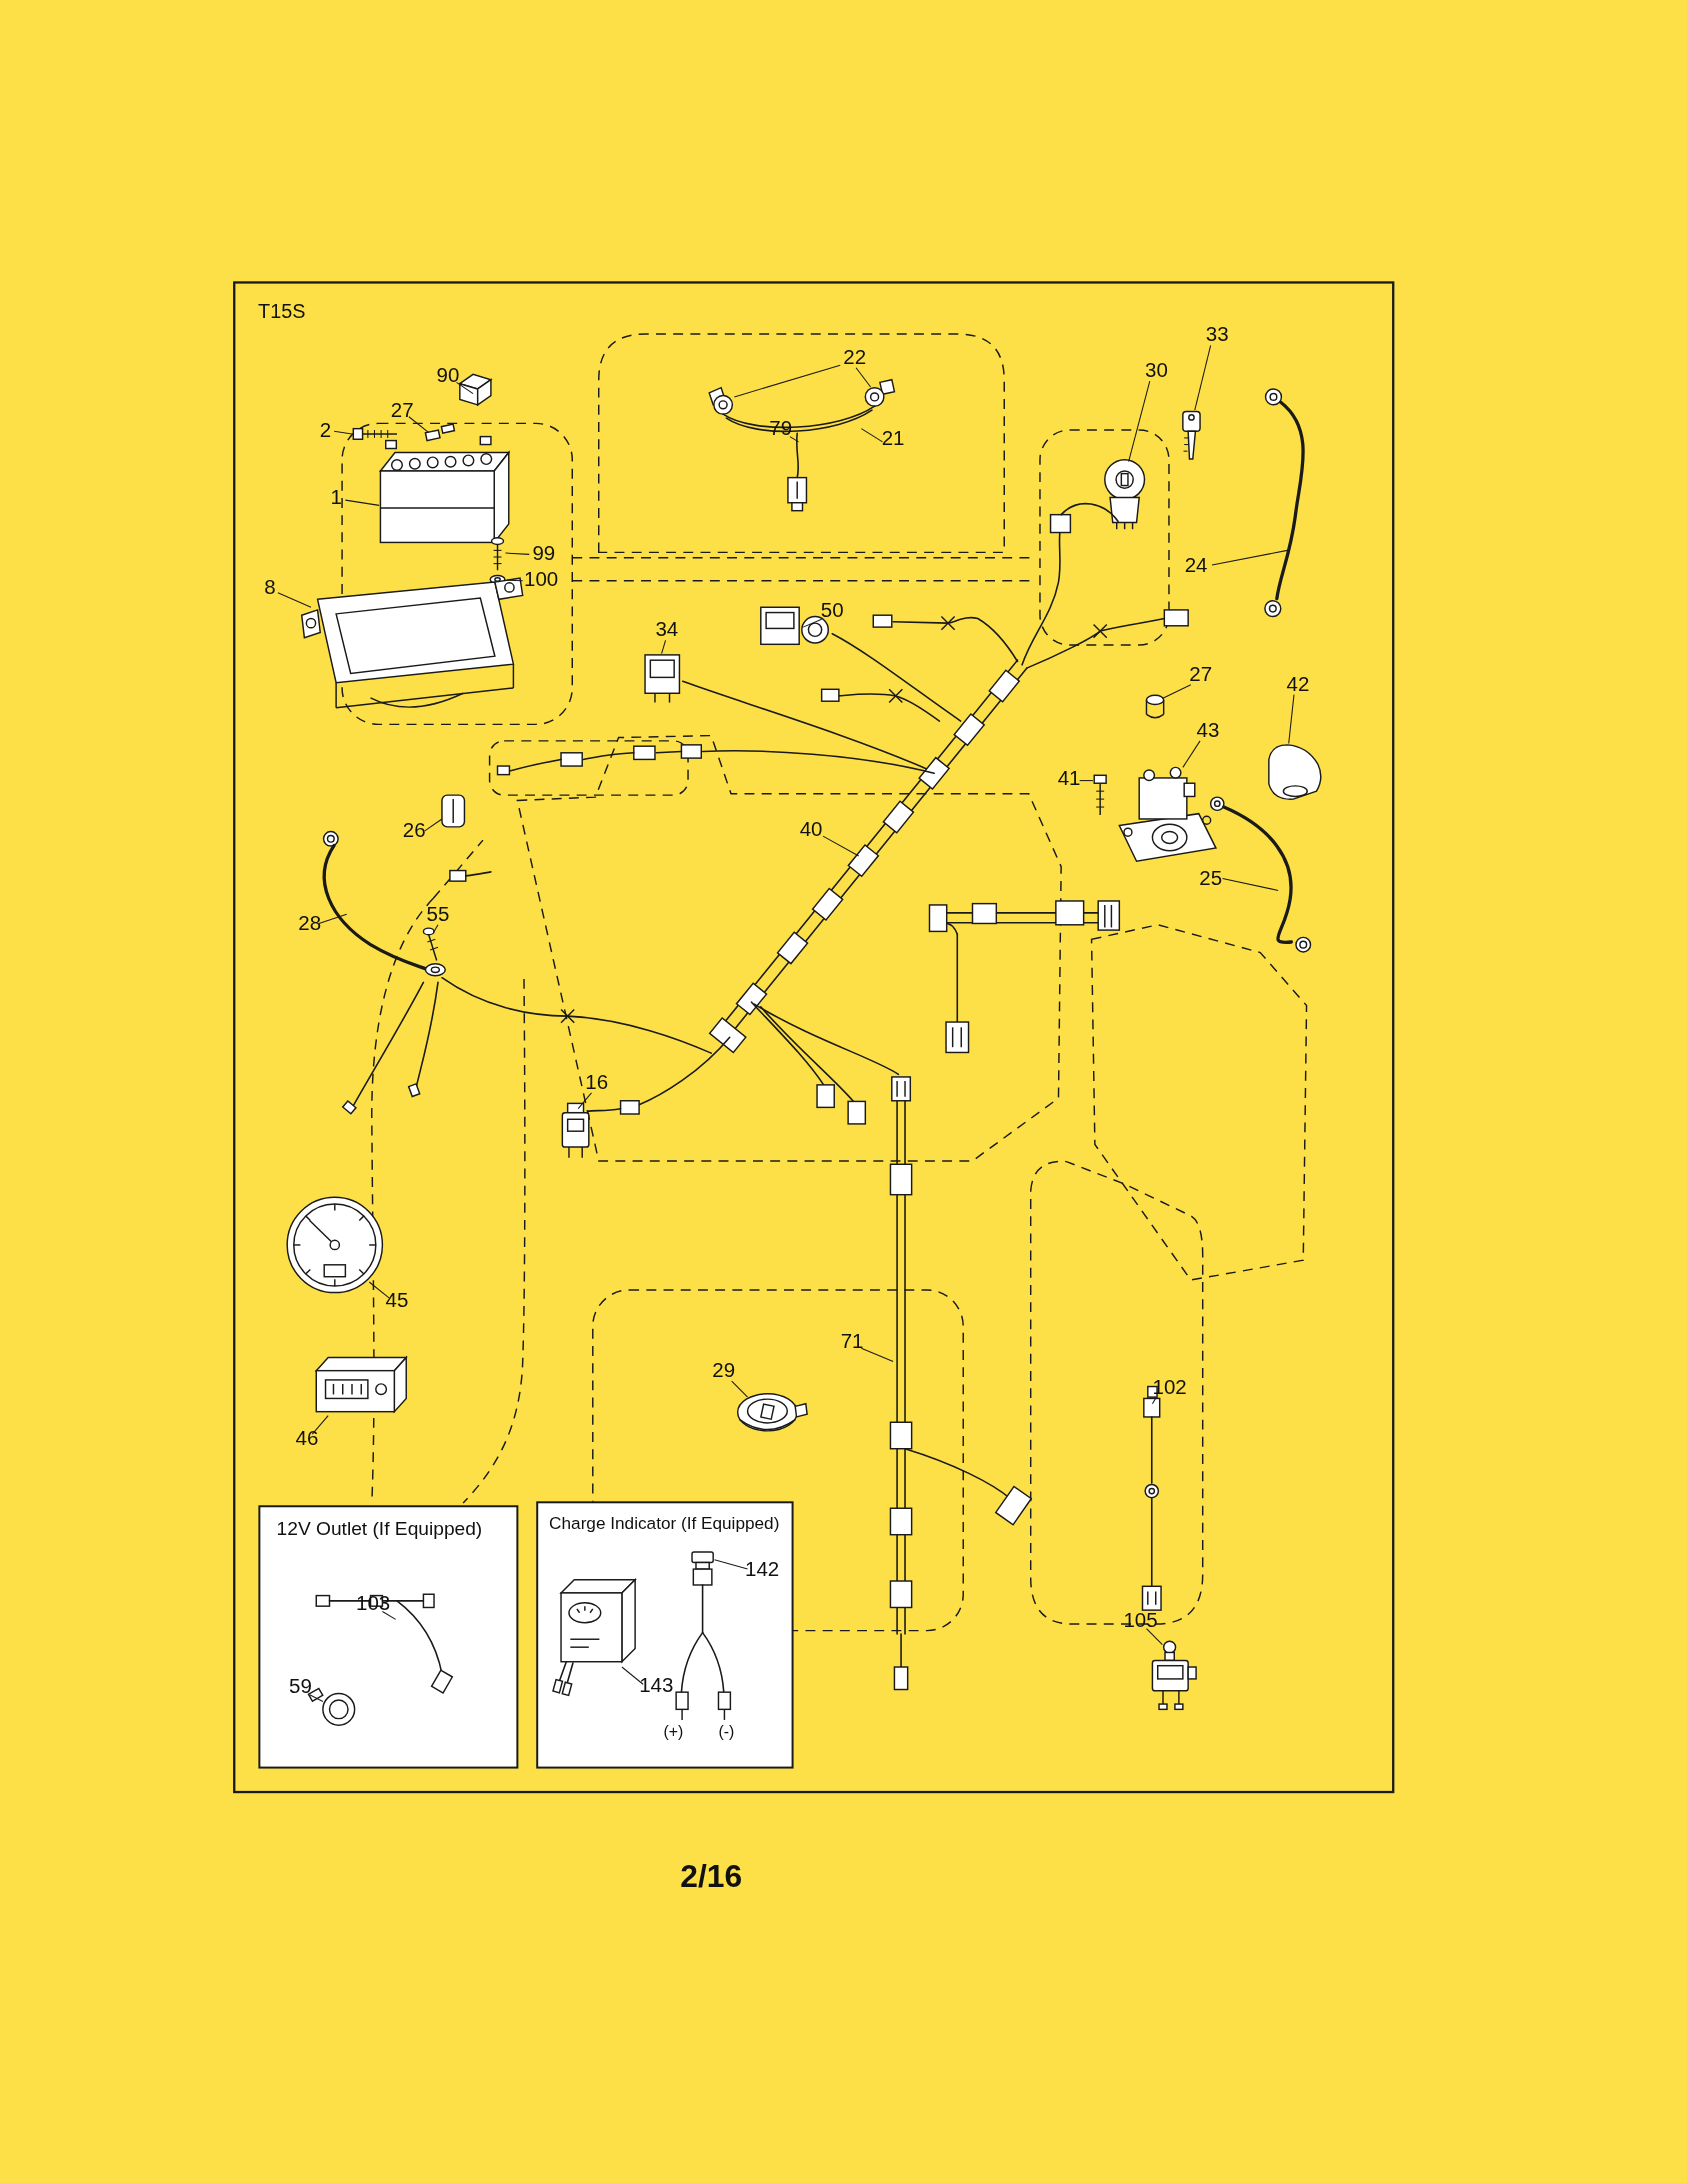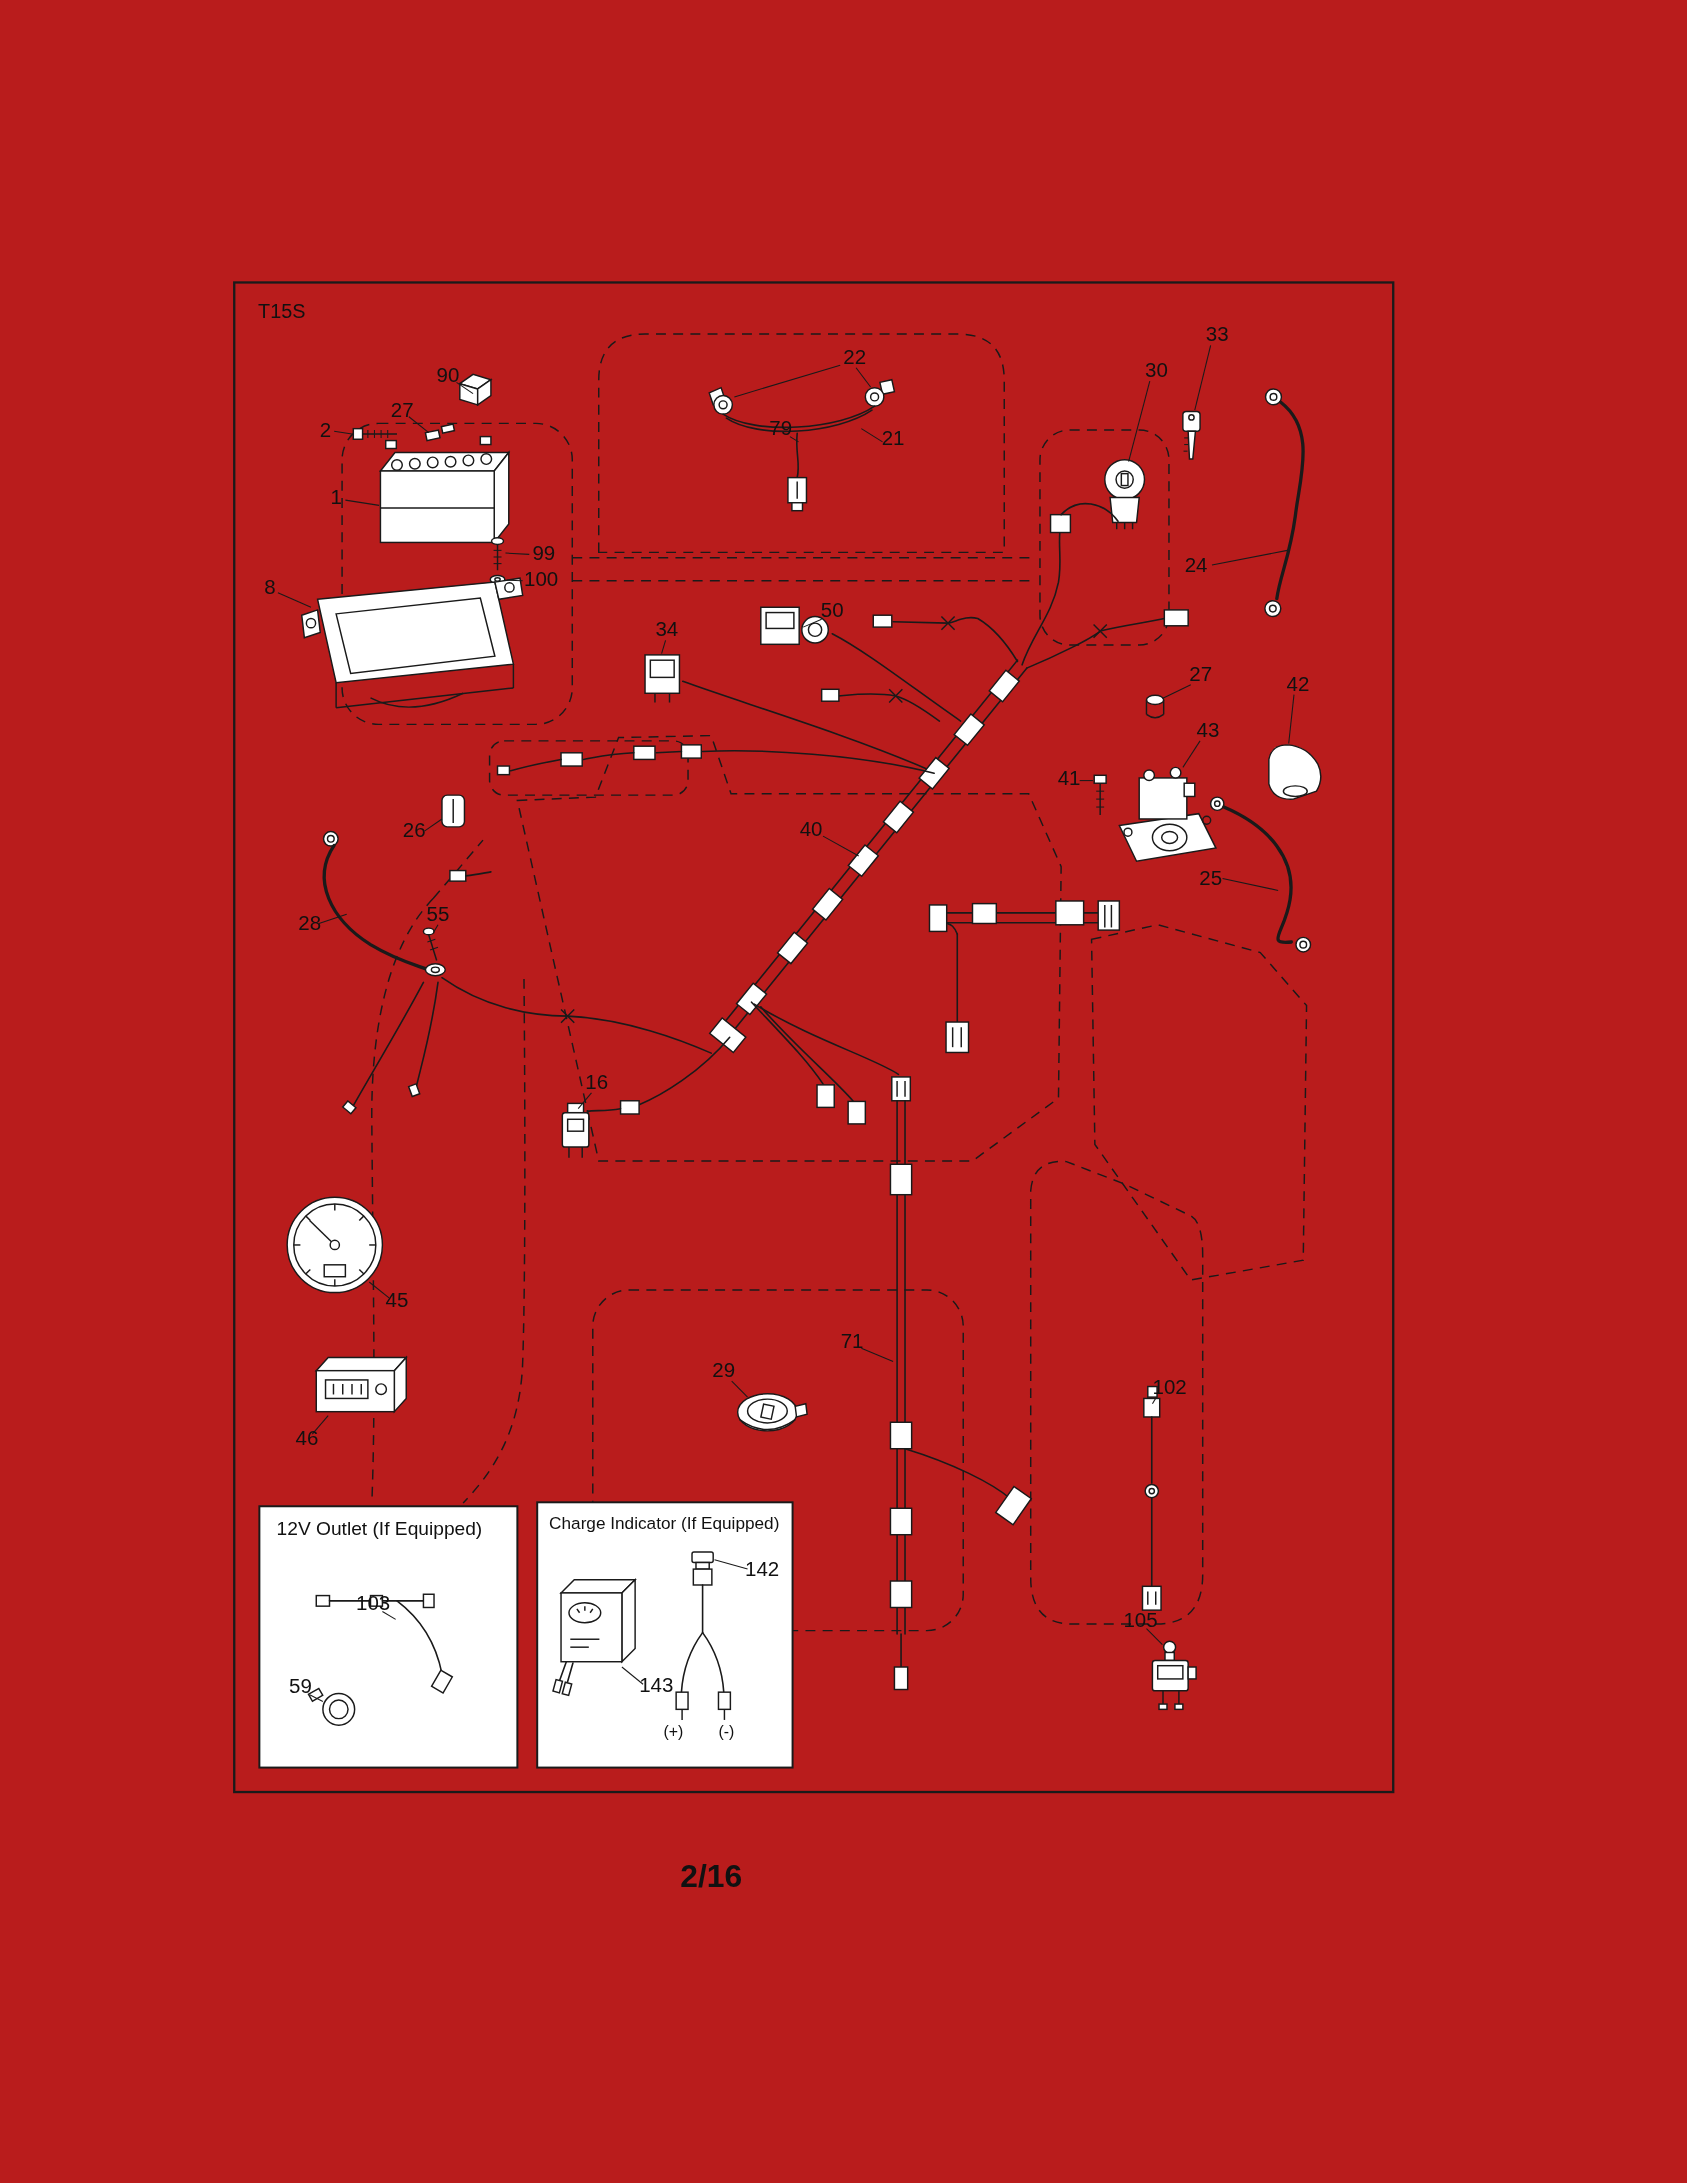--- a/index.html
+++ b/index.html
@@ -1,16 +1,16 @@
 <!DOCTYPE html>
 <html style="font-size:10.6px"><head>
 <meta charset="utf-8">
 <style>
   html,body{margin:0;padding:0;background:#ffffff;}
-  .page{position:relative;width:1687px;height:2183px;background:#b91c1c;overflow:hidden;}
+  .page{position:relative;width:1687px;height:2183px;background:#fde047;overflow:hidden;}
   svg{display:block;}
   .ln{stroke:#1a1a1a;fill:none;stroke-width:2.2;}
   .lnthin{stroke:#1a1a1a;fill:none;stroke-width:1.6;}
   .lnw{fill:#ffffff;stroke:#1a1a1a;stroke-width:2.2;}
   .dash{stroke:#1a1a1a;fill:none;stroke-width:2.2;stroke-dasharray:15 11;}
   .cable{stroke:#1a1a1a;fill:none;stroke-width:5;stroke-linecap:round;}
   .wire{stroke:#1a1a1a;fill:none;stroke-width:2.4;stroke-linecap:round;}
   .plabel{font:31px "Liberation Sans",sans-serif;fill:#111;}
   .small{font:24px "Liberation Sans",sans-serif;fill:#111;}
   .title{font:29px "Liberation Sans",sans-serif;fill:#111;}

